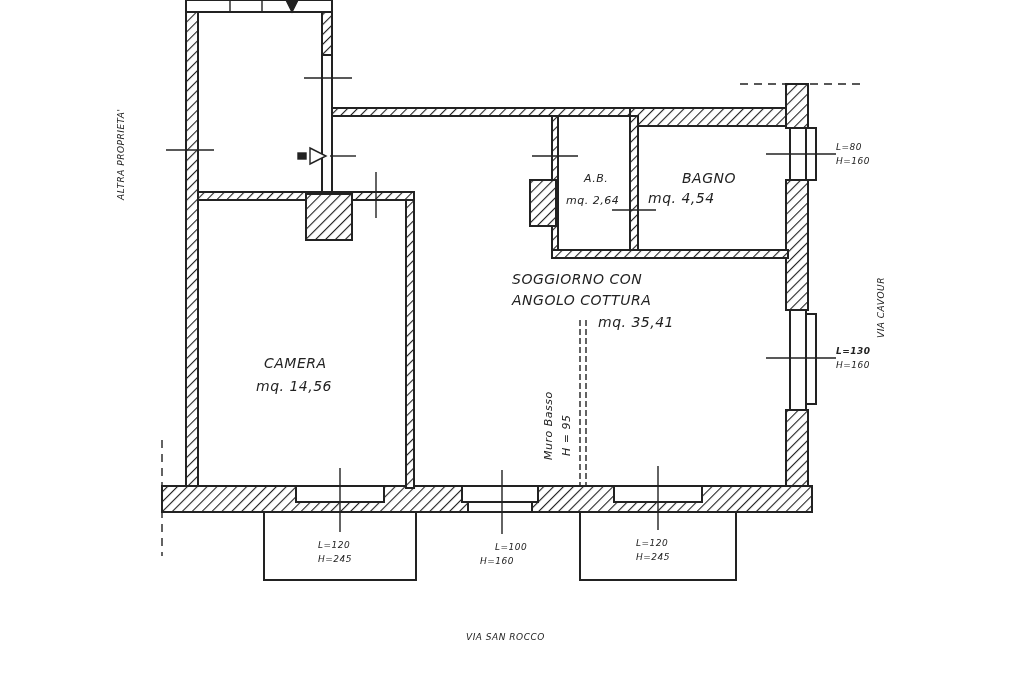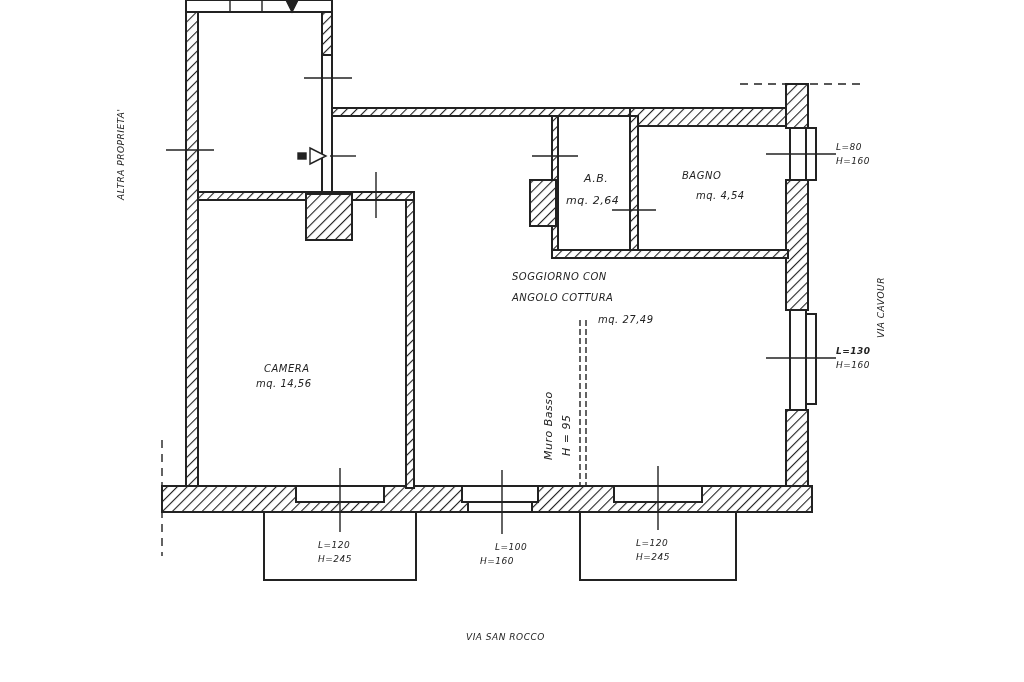--- a/index.html
+++ b/index.html
@@ -1,18 +1,18 @@
 <!DOCTYPE html>
 <html><head>
 <meta charset="utf-8">
 <style>
   html, body { margin:0; padding:0; background:#ffffff; }
   body { width:1024px; height:682px; position:relative; overflow:hidden; font-family:"DejaVu Sans", sans-serif; }
   svg { position:absolute; left:0; top:0; }
-  .lbl { position:absolute; font-style:italic; color:#222; font-size:10px; letter-spacing:0.5px; white-space:nowrap; }
+  .lbl { position:absolute; font-style:italic; color:#222; font-size:14px; letter-spacing:0.5px; white-space:nowrap; }
   .sm { font-size:11px; }
   .xs { font-size:9px; }
   .rot { transform-origin:left top; }
 </style>
 </head>
 <body>
 
 <svg width="1024" height="682" viewBox="0 0 1024 682">
   <defs>
     <pattern id="hatch" patternUnits="userSpaceOnUse" width="7" height="7" patternTransform="rotate(45)">
@@ -90,29 +90,29 @@
     <line x1="586" y1="320" x2="586" y2="486" stroke-dasharray="6,3"></line>
     <line x1="740" y1="84" x2="860" y2="84" stroke-dasharray="8,6"></line>
     <line x1="162" y1="440" x2="162" y2="556" stroke-dasharray="8,6"></line>
   </g>
 </svg>
 
 <div class="lbl xs rot" style="left:116px;top:200px;transform:rotate(-90deg);">ALTRA PROPRIETA'</div>
 <div class="lbl xs rot" style="left:876px;top:338px;transform:rotate(-90deg);">VIA CAVOUR</div>
 <div class="lbl xs" style="left:466px;top:632px;font-style:italic;">VIA SAN ROCCO</div>
 
-<div class="lbl" style="left:264px;top:355px;margin-top:8px;">CAMERA</div>
+<div class="lbl" style="left:264px;top:355px;">CAMERA</div>
 <div class="lbl" style="left:256px;top:378px;text-align:right;">mq. 14,56</div>
 <div class="lbl sm" style="left:584px;top:172px;">A.B.</div>
 <div class="lbl sm" style="left:566px;top:194px;">mq. 2,64</div>
 <div class="lbl" style="left:682px;top:170px;">BAGNO</div>
-<div class="lbl" style="left:696px;top:190px;">mq. 4,54</div>
+<div class="lbl" style="left:648px;top:190px;">mq. 4,54</div>
 <div class="lbl" style="left:512px;top:271px;">SOGGIORNO CON</div>
 <div class="lbl" style="left:512px;top:292px;">ANGOLO COTTURA</div>
-<div class="lbl" style="left:598px;top:314px;">mq. 27,49</div>
+<div class="lbl" style="left:598px;top:314px;">mq. 35,41</div>
 
 <div class="lbl sm rot" style="left:542px;top:460px;transform:rotate(-90deg);">Muro Basso</div>
 <div class="lbl sm rot" style="left:560px;top:456px;transform:rotate(-90deg);">H = 95</div>
 
 <div class="lbl xs" style="left:836px;top:142px;">L=80</div>
 <div class="lbl xs" style="left:836px;top:156px;">H=160</div>
 <div class="lbl xs" style="left:836px;top:346px;font-weight:bold;">L=130</div>
 <div class="lbl xs" style="left:836px;top:360px;">H=160</div>
 <div class="lbl xs" style="left:318px;top:540px;">L=120</div>
 <div class="lbl xs" style="left:318px;top:554px;">H=245</div>

